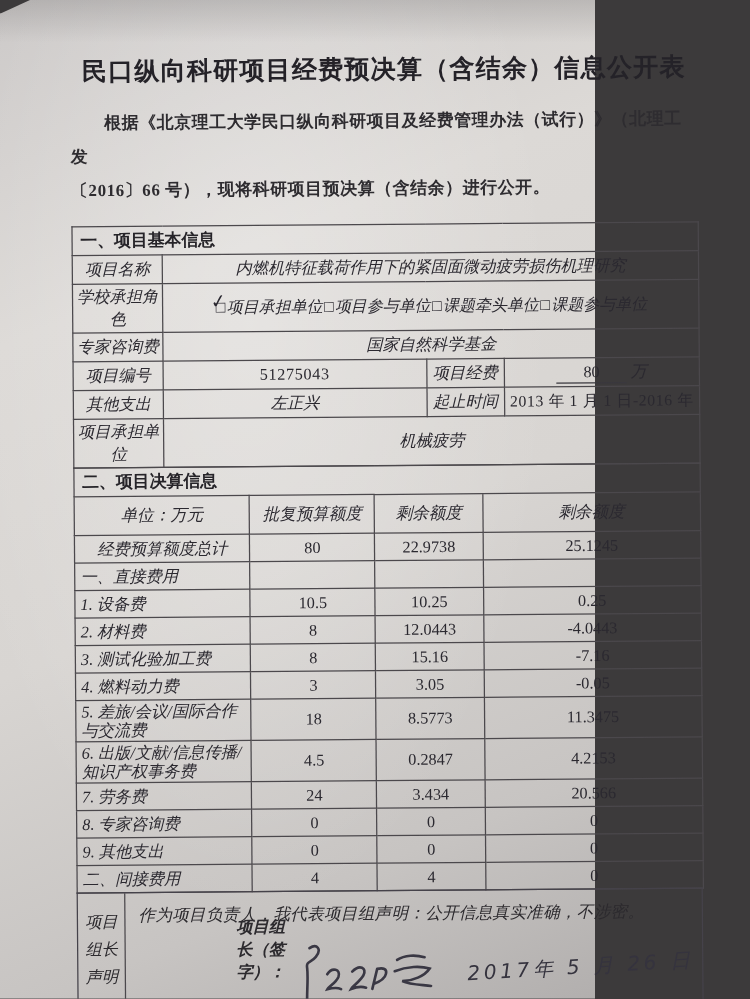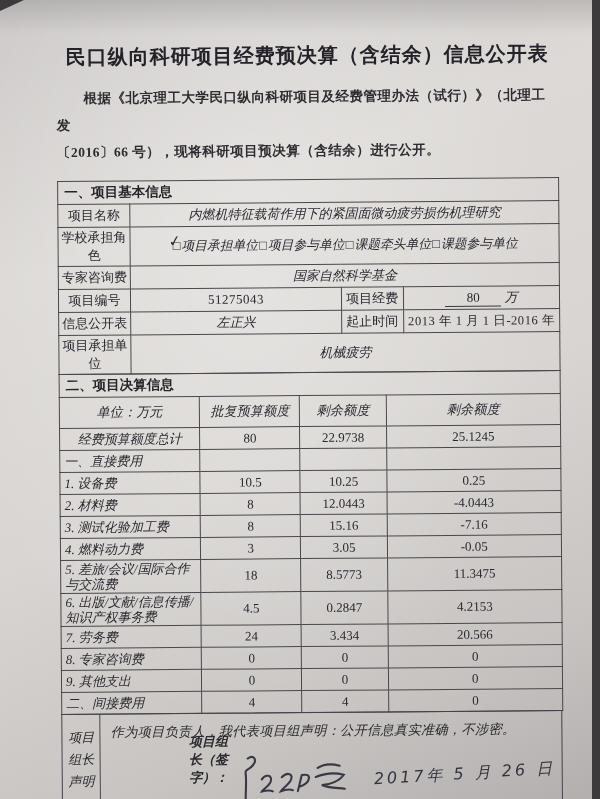--- a/index.html
+++ b/index.html
@@ -3,21 +3,21 @@
 <meta charset="utf-8">
 <style>
   html,body{margin:0;padding:0;}
   body{
     width:600px;height:799px;overflow:hidden;
     background:#3c3a3b;
     font-family:"Liberation Serif", serif;
     position:relative;
   }
   .paper{
-    position:absolute;left:0;top:0;width:592px;height:799px;
+    position:absolute;left:0;top:0;width:476px;height:799px;
     background:
       radial-gradient(ellipse at 42% 32%, rgba(255,255,255,0.30), rgba(255,255,255,0) 62%),
       linear-gradient(158deg,#ccc9c8 0%,#dcd9d6 28%,#d8d5d2 55%,#c7c4c2 82%,#b2afae 100%);
   }
   .corner-dark{
     position:absolute;left:0;top:0;width:24px;height:11px;
     background:#3c3a3b;
     clip-path:polygon(0 0,100% 0,0 100%);
   }
   .top-shade{
@@ -45,21 +45,21 @@
     overflow:hidden;
   }
   .t-outer{border:1.5px solid #45424a;}
   tr.sec td{
     height:20px;font-weight:bold;font-size:13.5px;
     font-family:"Liberation Sans", sans-serif;color:#262429;
     text-align:left;padding-left:6px;font-style:normal;
   }
   
   .t1 td{height:20px;text-align:center;}
-  .t1 .lab{}
+  .t1 .lab{font-style:italic;}
   .t1 .val{font-style:italic;}
   .t1 .num{font-style:normal;letter-spacing:0.5px;}
   .roles{white-space:nowrap;font-size:12.8px;}
   .cb{position:relative;display:inline-block;font-style:normal;padding:0 1px;}
   .cb .tick{
     position:absolute;left:-3px;top:-7px;font-size:15px;color:#2a2830;
     font-style:normal;transform:rotate(-8deg);
   }
   .uline{
     display:inline-block;min-width:56px;text-align:center;
@@ -137,21 +137,21 @@
       <tr>
         <td class="lab">项目编号</td>
         <td class="val num">51275043</td>
         <td class="lab">项目经费</td>
         <td class="val">
           <span class="uline">80</span>
           <span>万</span>
         </td>
       </tr>
       <tr>
-        <td class="lab">信息公开表</td>
+        <td class="lab">其他支出</td>
         <td class="val">左正兴</td>
         <td class="lab">起止时间</td>
         <td class="val num" style="font-size:12.6px">2013 年 1 月 1 日-2016 年</td>
       </tr>
       <tr>
         <td class="lab">项目承担单位</td>
         <td colspan="3" class="val">机械疲劳</td>
       </tr>
     </tbody>
       </table>

